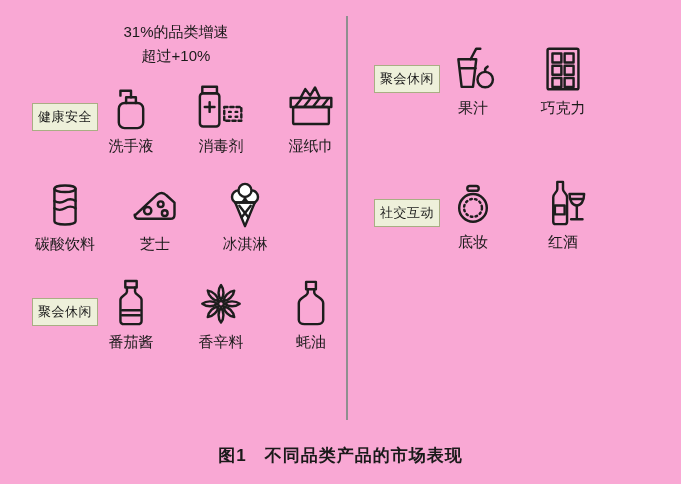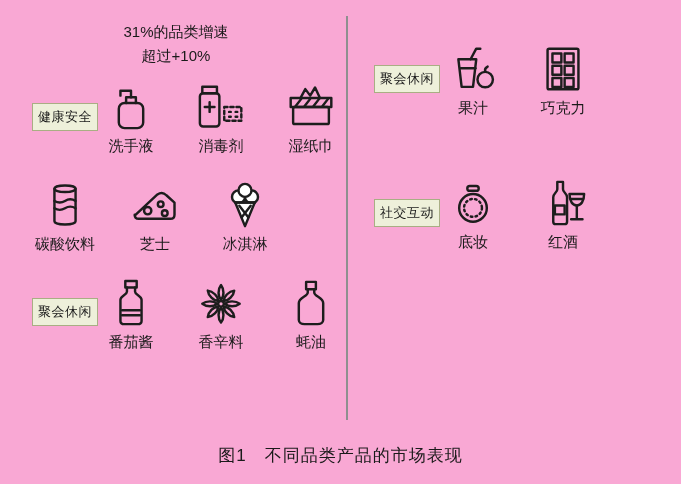--- a/index.html
+++ b/index.html
@@ -13,21 +13,21 @@
   .divider{width:2px;background:#8f8f8f;margin:2px 2px 6px 2px;}
   .group{display:flex;align-items:center;margin:8px 0 12px;}
   .panel.right .group.first{margin-top:26px;}
   .panel.right .group.second{margin-top:44px;}
   .group-label{background:#eef0da;border:1px solid #a9ae84;padding:4px 5px;font-size:13px;white-space:nowrap;letter-spacing:0.5px;}
   .items{display:flex;gap:24px;}
   .item{display:flex;flex-direction:column;align-items:center;width:66px;}
   .icon{height:56px;display:flex;align-items:flex-end;justify-content:center;}
   .icon svg{width:52px;height:54px;display:block;}
   .item-name{font-size:15px;margin-top:3px;text-align:center;line-height:1.25;white-space:pre-line;}
-  .caption{text-align:center;font-weight:normal;font-size:17px;margin-top:18px;letter-spacing:1px;}
+  .caption{text-align:center;font-weight:bold;font-size:17px;margin-top:18px;letter-spacing:1px;}
 </style>
 </head>
 <body>
 
 <div class="figure">
   <div class="panels">
 
     <div class="panel left">
       <div class="panel-header">31%的品类增速
 超过+10%</div>

